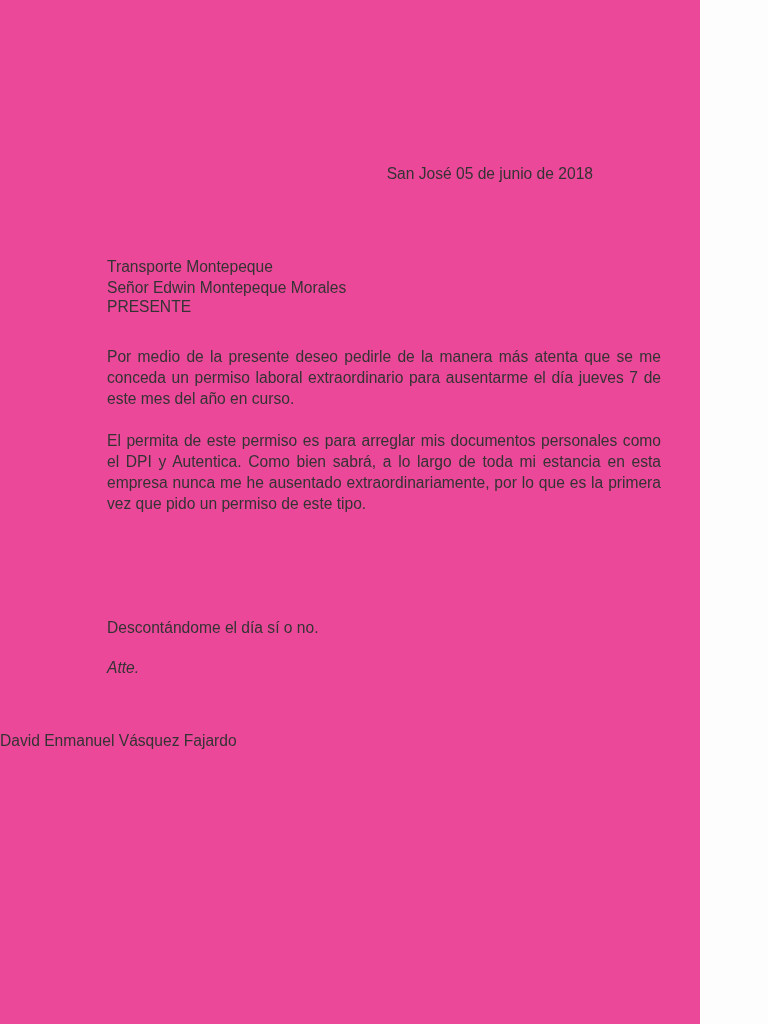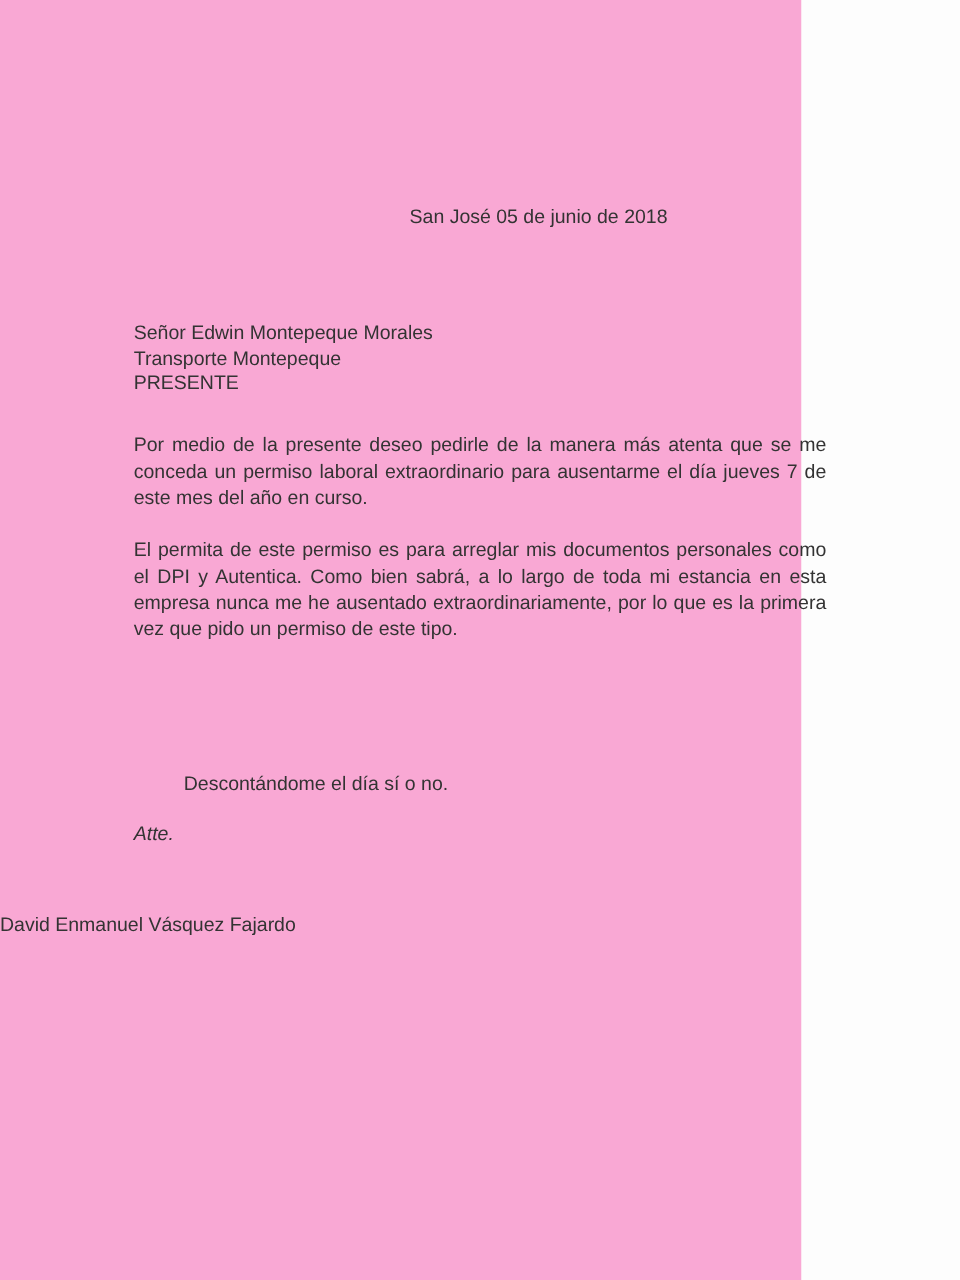--- a/index.html
+++ b/index.html
@@ -14,23 +14,23 @@
       position: relative;
       font-family: "Liberation Sans", sans-serif;
       color: #333333;
       font-size: 15.6px;
       line-height: 21px;
     }
     .page {
       position: absolute;
       left: 0;
       top: 0;
-      width: 641px;
+      width: 700px;
       height: 1024px;
-      background: #f9a8d4;
+      background: #ec4899;
     }
     .abs {
       position: absolute;
       margin: 0;
     }
     .date {
       top: 163px;
       right: 107px;
       text-align: right;
       white-space: nowrap;
@@ -45,21 +45,21 @@
       left: 107px;
     }
     .para {
       left: 107px;
       width: 554px;
       text-align: justify;
     }
     .p1 { top: 346px; }
     .p2 { top: 430px; }
     .p3 { top: 534px; }
-    .p4 { top: 617px; text-align: left; margin-left: 40px; }
+    .p4 { top: 617px; text-align: left; }
     .closing {
       top: 657px;
       left: 107px;
       font-style: italic;
     }
     .signature {
       top: 730px;
       left: 0;
       width: 768px;
       text-align: left;
@@ -67,22 +67,22 @@
     }
   </style>
 </head>
 <body>
 
 <div class="page">
 
   <p class="abs date">San José 05 de junio de 2018</p>
 
   <div class="abs recipient">
+    <div>Transporte Montepeque</div>
     <div>Señor Edwin Montepeque Morales</div>
-    <div>Transporte Montepeque</div>
   </div>
 
   <p class="abs salutation">PRESENTE</p>
 
   <p class="abs para p1">Por medio de la presente deseo pedirle de la manera más atenta que se me conceda un permiso laboral extraordinario para ausentarme el día jueves 7 de este mes del año en curso.</p>
 
   <p class="abs para p2">El permita de este permiso es para arreglar mis documentos personales como el DPI y Autentica. Como bien sabrá, a lo largo de toda mi estancia en esta empresa nunca me he ausentado extraordinariamente, por lo que es la primera vez que pido un permiso de este tipo.</p>
 
 
   <p class="abs para p4">Descontándome el día sí o no.</p>

